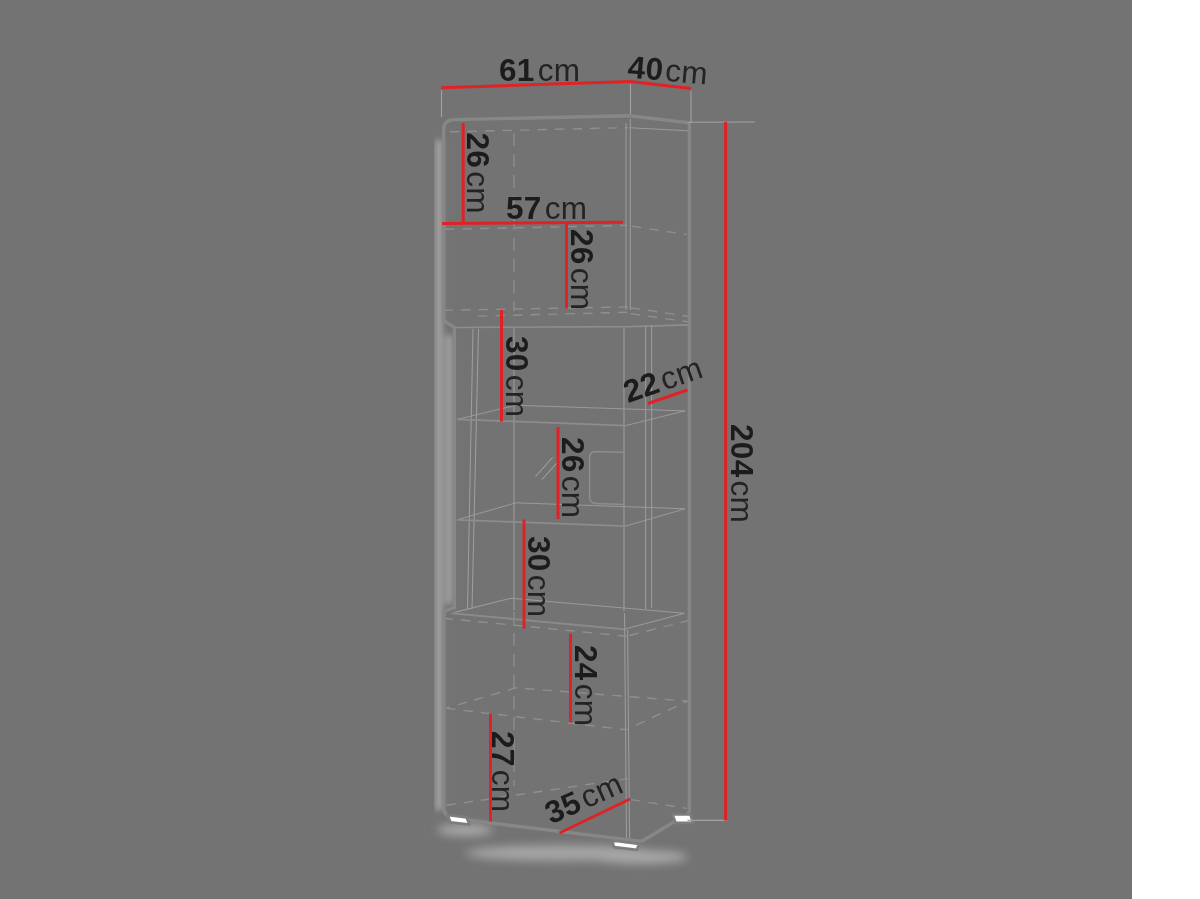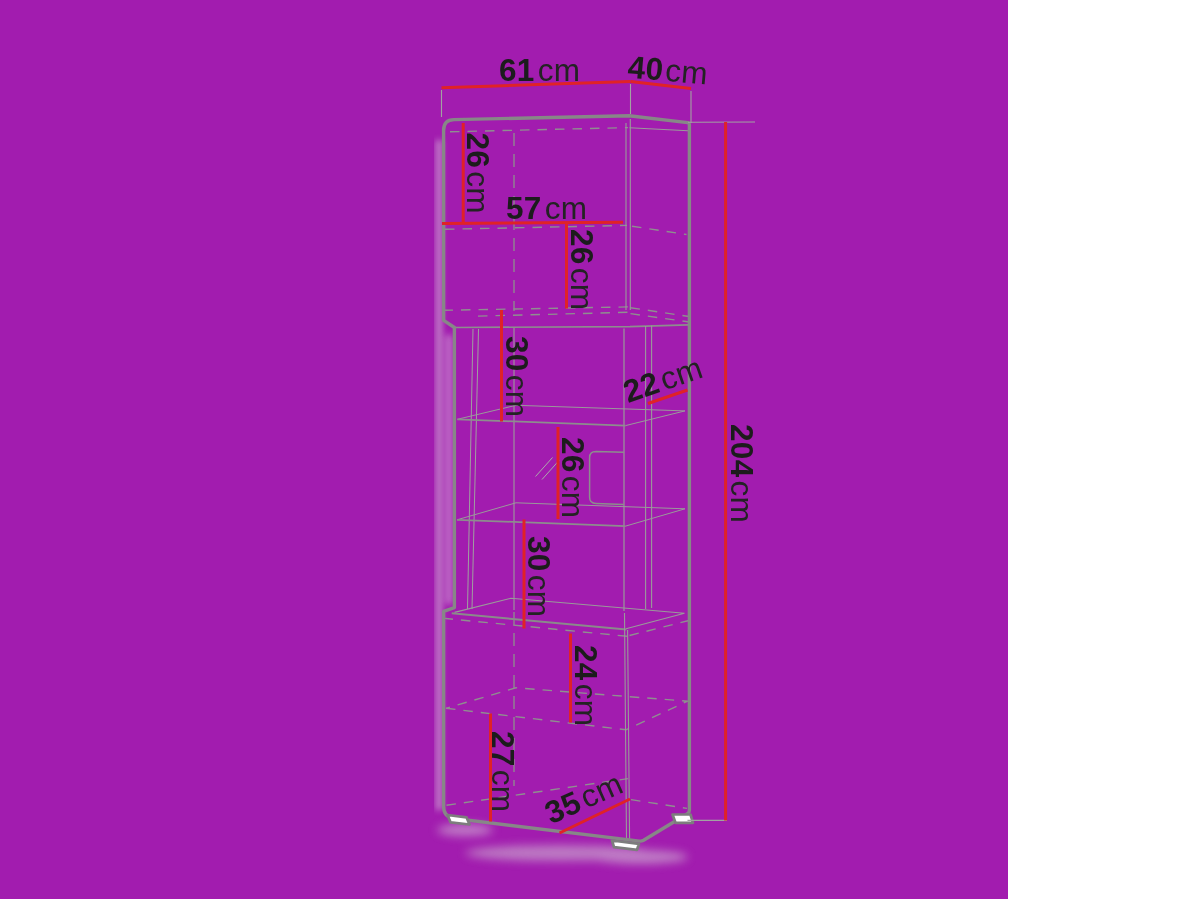--- a/index.html
+++ b/index.html
@@ -1,16 +1,16 @@
 <!DOCTYPE html>
 <html><head>
 <meta charset="utf-8">
 <style>
   html,body{margin:0;padding:0;background:#ffffff;}
-  #stage{position:relative;width:1008px;height:899px;background:#a21caf;overflow:hidden;
+  #stage{position:relative;width:1132px;height:899px;background:#737373;overflow:hidden;
     font-family:"Liberation Sans", sans-serif;}
   svg{position:absolute;left:0;top:0;filter:blur(0.32px);}
   text{font-family:"Liberation Sans", sans-serif;fill:#1c1c1c;}
   .d{font-weight:bold;font-size:31.5px;letter-spacing:0.3px;}
   .u{font-weight:normal;font-size:31.5px;fill:#232323;letter-spacing:0.3px;}
 </style>
 </head>
 <body>
 
 <div id="stage">

